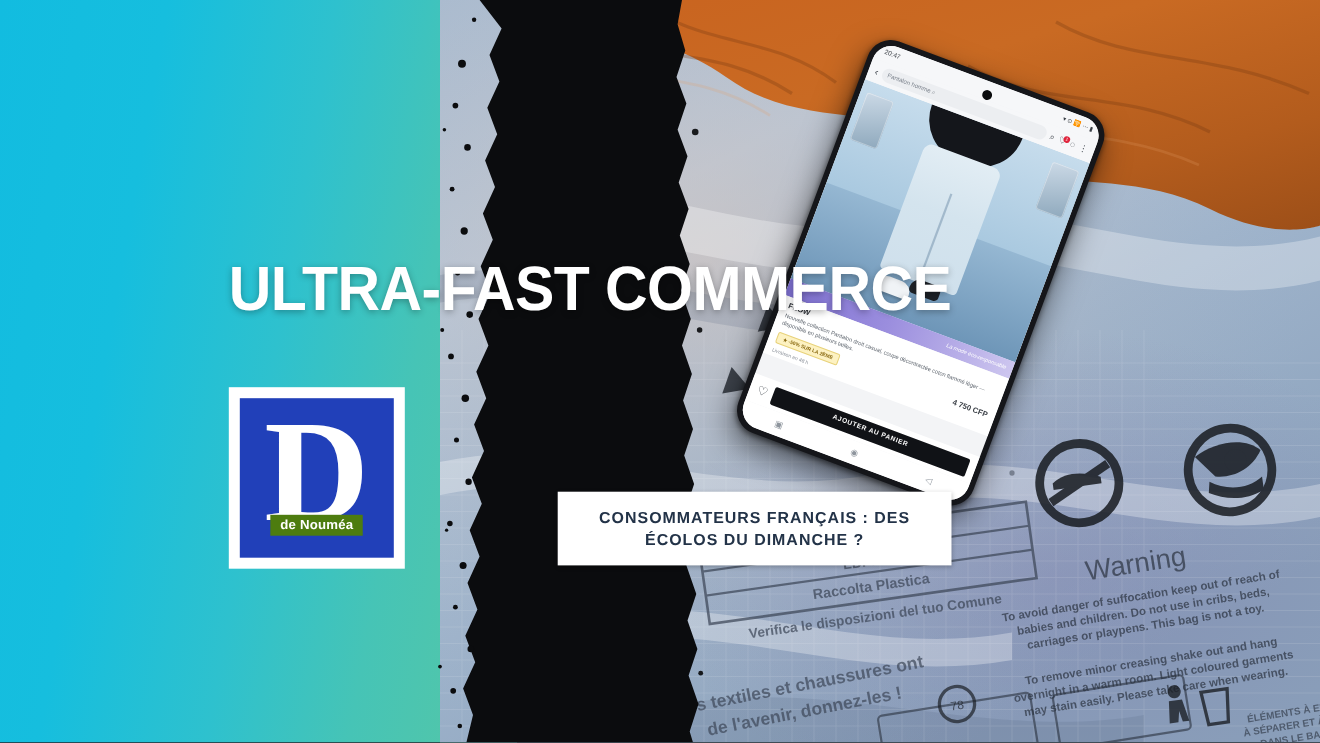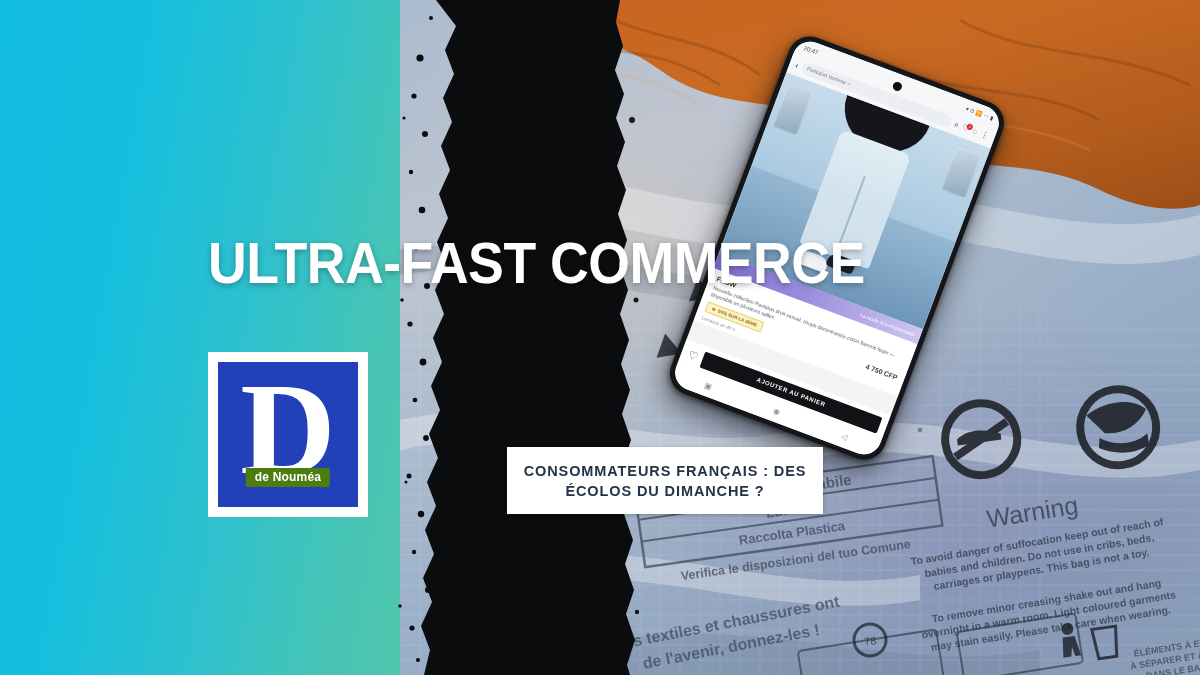--- a/index.html
+++ b/index.html
@@ -53,21 +53,21 @@
   }
   .logo-sub{
     position:absolute; left:50%; transform:translateX(-50%);
     bottom:20px; background:#4d7c0f;
     font-size:12px; font-weight:bold; color:#ffffff;
     padding:2px 9px 3px; letter-spacing:0.2px; white-space:nowrap;
   }
 
   
   .caption{
-    position:absolute; left:507px; top:447px; width:316px; height:67px;
+    position:absolute; left:507px; top:447px; width:358px; height:67px;
     background:#ffffff; display:flex; align-items:center; 
     box-shadow:0 1px 4px rgba(0,0,0,0.25);
   }
   .caption-text{
     font-size:14.5px; line-height:20px; font-weight:bold; color:#233348;
     text-align:center; letter-spacing:0.9px; padding:0 14px;
   }
 
   
   .phone{

